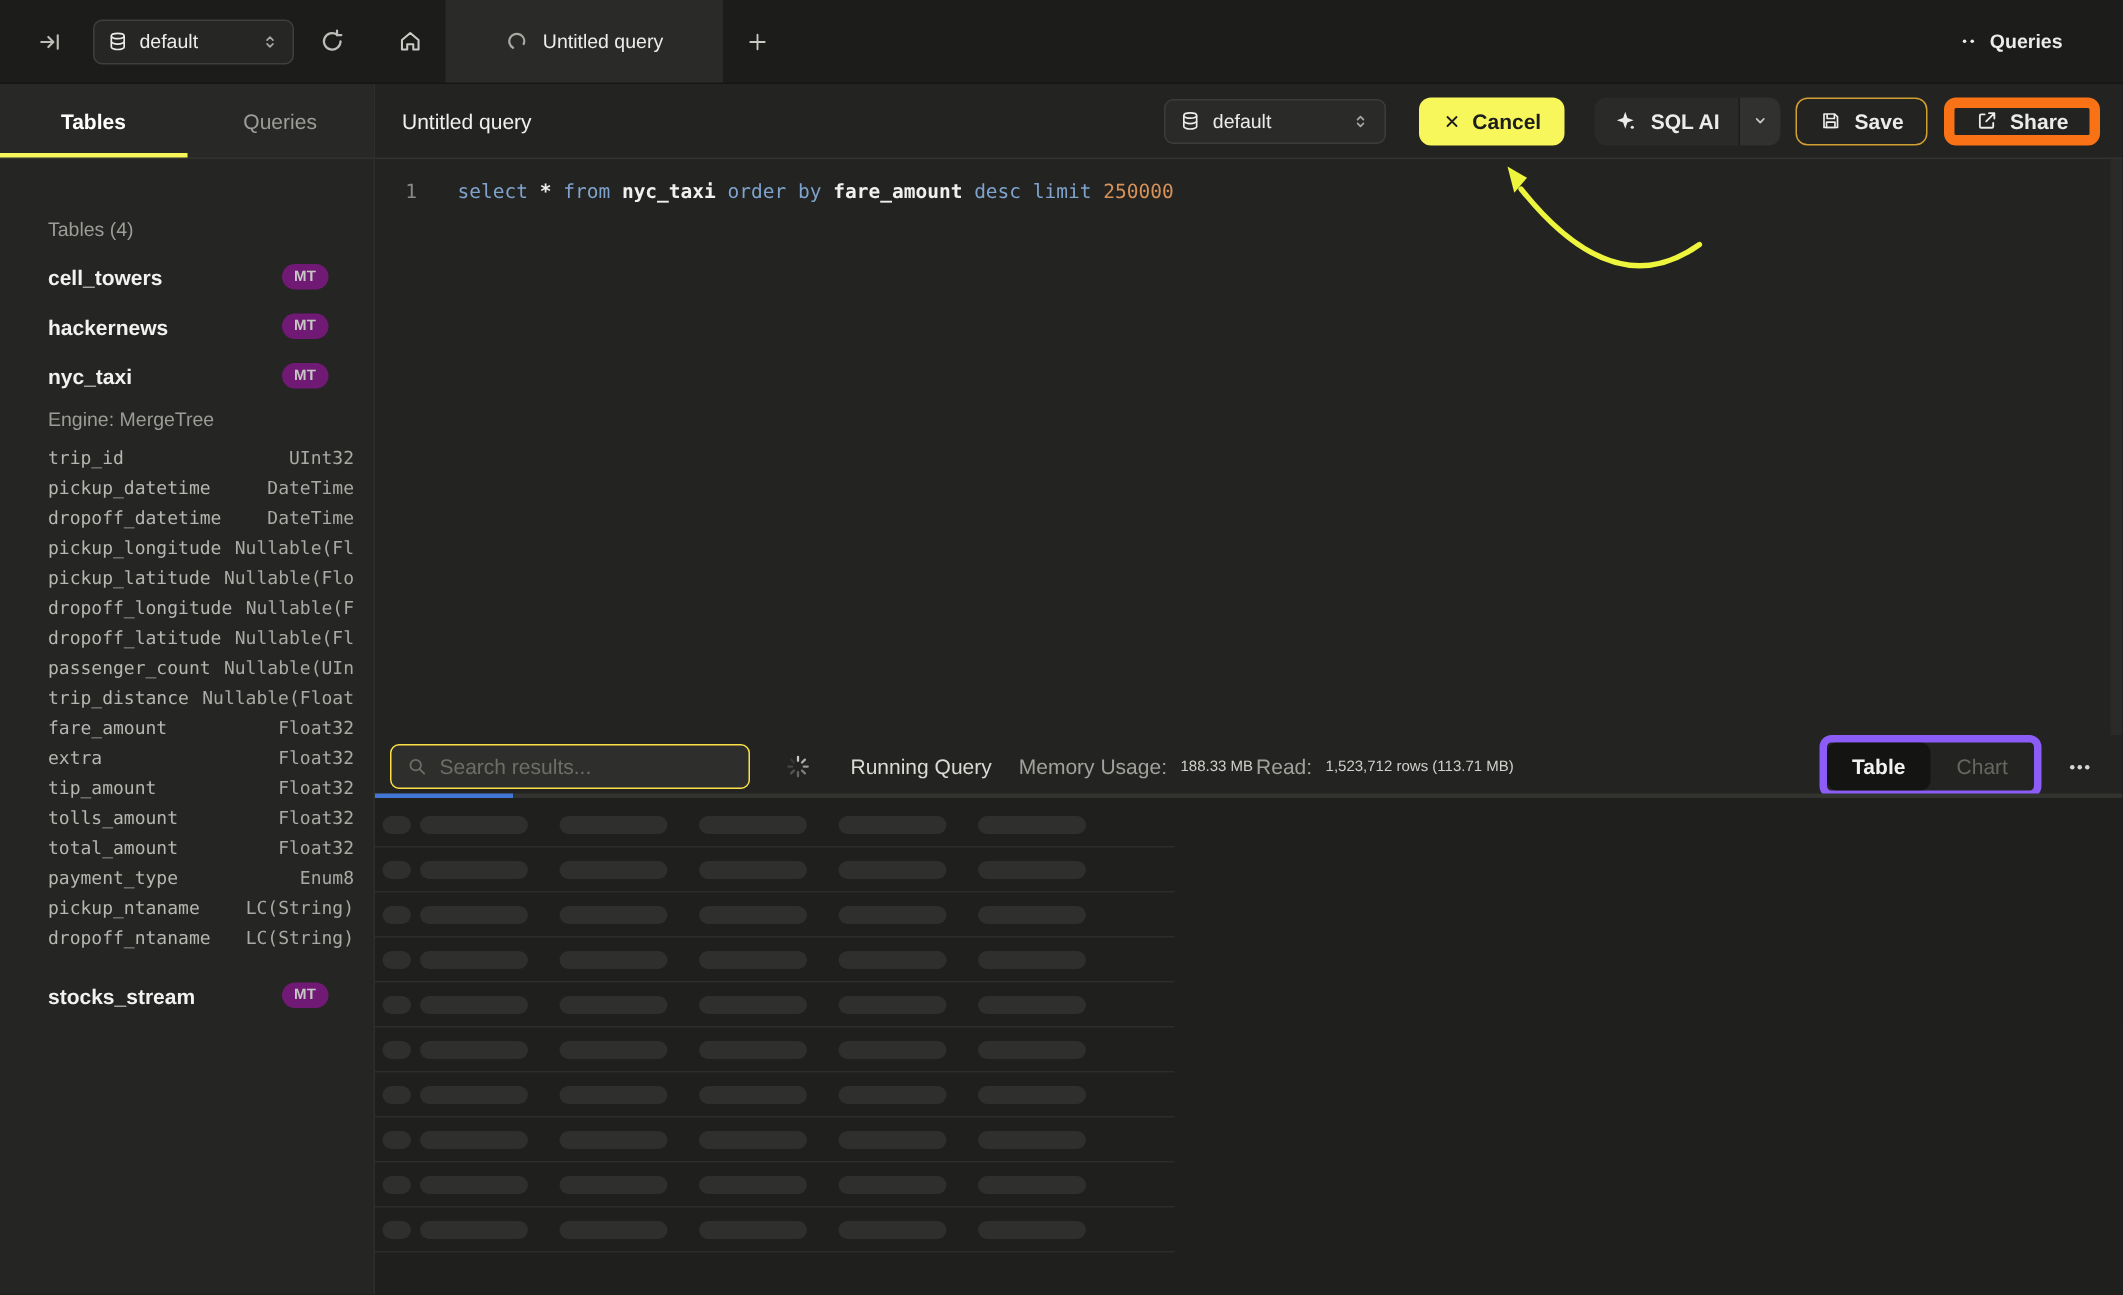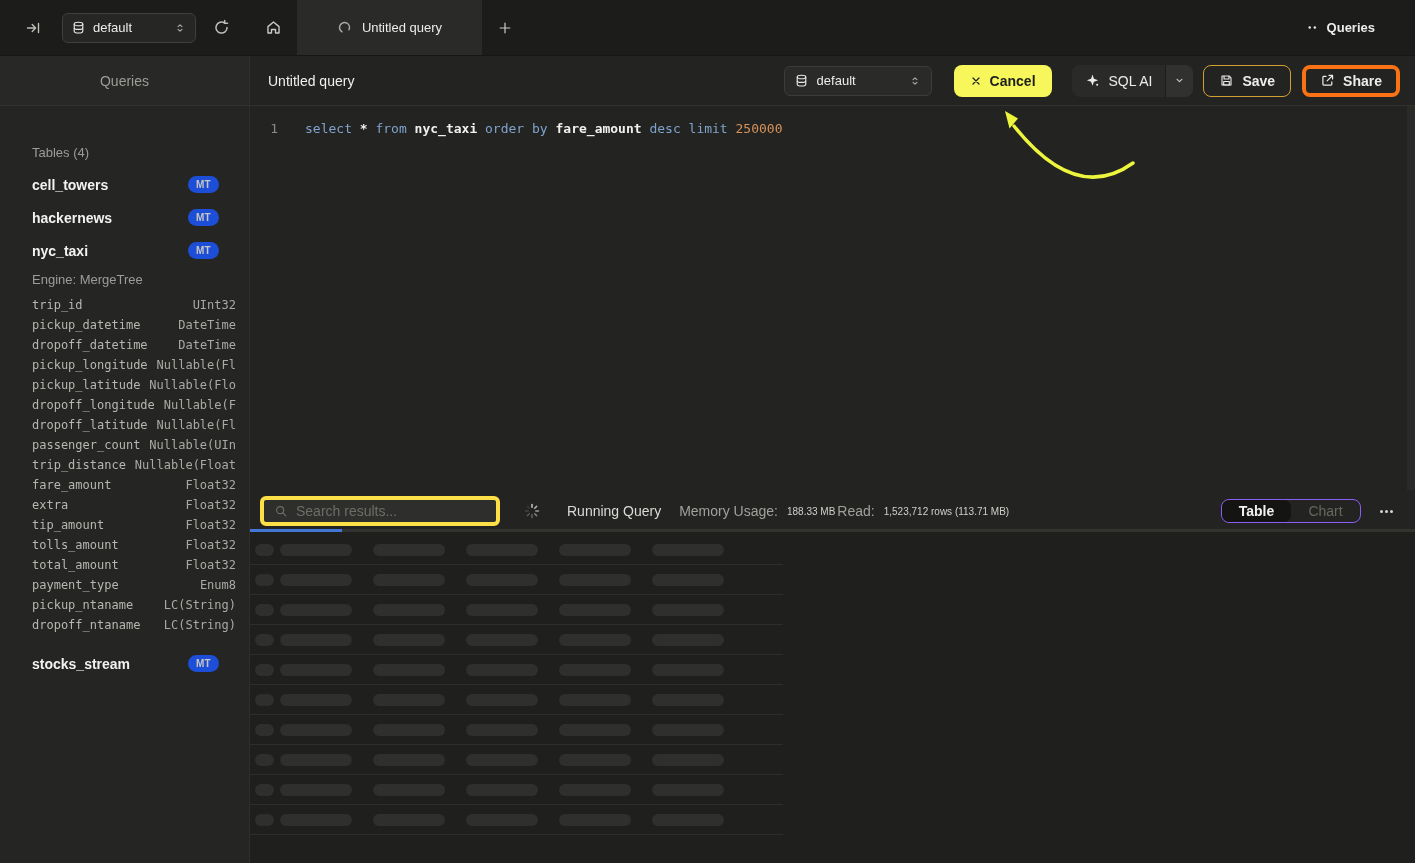--- a/index.html
+++ b/index.html
@@ -46,65 +46,65 @@
   .s-tab.active{color:#fff;font-weight:600}
   .s-tab.active::after{content:'';position:absolute;left:0;right:0;bottom:0;height:3px;background:var(--yellow)}
   .sidebar-body{flex:1;overflow:hidden;padding-top:17px}
   .new-table{margin:0 16px;height:33px;background:var(--yellow);border:none;border-radius:8px;display:flex;align-items:center;justify-content:center;gap:9px;color:#1d1d1b;font-size:14px;font-weight:600;width:calc(100% - 32px);cursor:pointer;font-family:inherit}
   .search-box{margin:16px 16px 0;height:32px;border:1px solid #3b3b39;border-radius:8px;background:#272725;display:flex;align-items:center;padding:0 10px;gap:8px;color:#8a8a86}
   .search-box input{flex:1;background:none;border:none;outline:none;color:#d8d8d4;font-size:14px;font-family:inherit}
   .search-box input::placeholder{color:#8a8a86}
   .section-label{margin:22px 16px 8px 32px;font-size:13px;color:var(--dim)}
   .table-item{height:33px;display:flex;align-items:center;justify-content:space-between;padding:0 30px 0 32px;cursor:pointer}
   .table-name{font-size:14px;font-weight:600;color:#f2f2f0}
-  .mt-badge{background:#1d4ed8;color:#c6c6c2;font-size:10px;font-weight:600;letter-spacing:.3px;padding:3px 8px;border-radius:9px}
+  .mt-badge{background:#701a75;color:#c6c6c2;font-size:10px;font-weight:600;letter-spacing:.3px;padding:3px 8px;border-radius:9px}
   .engine-label{margin:5px 0 2px 32px;font-size:13px;color:var(--dim)}
   .columns-list{margin:8px 13px 8px 32px}
   .column-row{display:flex;align-items:center;height:20px;font-family:"DejaVu Sans Mono",monospace;font-size:12px;color:#b6b6b2}
   .column-name{flex:none}
   .column-type{margin-left:auto;min-width:0;padding-left:7px;white-space:nowrap;overflow:hidden;color:#a9a9a5}
   .gap-top{margin-top:12px}
 
   
   .main{flex:1;min-width:0;background:var(--main);display:flex;flex-direction:column}
   .query-header{height:50px;flex:none;border-bottom:1px solid var(--border);display:flex;align-items:center;padding:0 15px 0 18px}
   .query-title{font-size:14px;font-weight:500;color:#f0f0ee}
   .qh-actions{margin-left:auto;display:flex;align-items:center}
   .qh-select{height:30px;width:148px;border:1px solid #3c3c3a;border-radius:6px;background:#2a2a28;display:flex;align-items:center;padding:0 10px;gap:9px;font-size:13px;color:var(--txt);cursor:pointer}
   .btn{height:32px;display:flex;align-items:center;gap:8px;border-radius:8px;font-size:14px;font-weight:600;font-family:inherit;cursor:pointer;border:none;background:none;color:var(--txt)}
   .btn-cancel{margin-left:22px;background:var(--yellow);color:#1d1d1b;padding:0 16px}
   .sqlai{margin-left:20px;display:flex;align-items:stretch;height:32px;background:#2a2a28;border-radius:8px;overflow:hidden}
-  .sqlai-main{display:flex;align-items:center;gap:9px;padding:0 13px;font-size:14px;font-weight:400;color:var(--txt);cursor:pointer;border-right:1px solid #1d1d1b}
+  .sqlai-main{display:flex;align-items:center;gap:9px;padding:0 13px;font-size:14px;font-weight:700;color:var(--txt);cursor:pointer;border-right:1px solid #1d1d1b}
   .sqlai-drop{width:27px;display:flex;align-items:center;justify-content:center;background:#31312f;color:#c9c9c5;cursor:pointer}
   .btn-save{margin-left:10px;border:1.5px solid var(--save-border);padding:0 15px}
-  .btn-share{margin-left:11px;border:4px solid #f97316;padding:0 14px}
+  .btn-share{margin-left:11px;border:7px solid #f97316;padding:0 14px}
 
   
   .editor{flex:1;position:relative;min-height:0}
   .editor::after{content:'';position:absolute;top:0;right:0;bottom:0;width:8px;background:rgba(255,255,255,.035)}
   .editor-line{display:flex;padding:13px 0 0 16px;font-family:"DejaVu Sans Mono",monospace;font-size:13px;line-height:20px}
   .line-num{width:12px;text-align:right;color:#8a8a86;flex:none}
   .sql-code{margin-left:27px;white-space:pre}
   .tok-kw{color:var(--kw)}
   .tok-id{color:#f0f0ee;font-weight:700}
   .tok-num{color:var(--num)}
   .tok-pl{color:#e0e0dc}
   .arrow-overlay{position:absolute;inset:0;width:100%;height:100%;pointer-events:none}
 
   
   .results-toolbar{height:42px;flex:none;display:flex;align-items:center;padding:0 16px 0 10px;position:relative}
-  .results-search{width:240px;height:30px;background:#2e2e2c;border:4px solid #fde047;border-radius:6px;display:flex;align-items:center;padding:0 10px;gap:8px;color:#6e6e68}
+  .results-search{width:240px;height:30px;background:#2e2e2c;border:1px solid #fde047;border-radius:6px;display:flex;align-items:center;padding:0 10px;gap:8px;color:#6e6e68}
   .results-search input{flex:1;min-width:0;background:none;border:none;outline:none;color:#c9c9c5;font-size:14px;font-family:inherit}
   .results-search input::placeholder{color:#6e6e68}
   .spin-burst{margin-left:24px;color:#c9c9c5}
   .status-text{margin-left:27px;font-size:14px;color:#dadad6}
   .m-label{margin-left:18px;font-size:14px;color:#a0a09c}
   .m-value{margin-left:9px;font-size:10px;color:#cfcfcb}
   .r-label{margin-left:2px;font-size:14px;color:#a0a09c}
-  .view-toggle{margin-left:auto;height:24px;display:flex;border:1px solid #8b5cf6;border-radius:8px;overflow:hidden}
+  .view-toggle{margin-left:auto;height:42px;display:flex;border:5px solid #8b5cf6;border-radius:8px;overflow:hidden}
   .seg{width:69px;display:flex;align-items:center;justify-content:center;font-size:14px;cursor:pointer}
   .seg-table{background:#141412;color:#f2f2f0;font-weight:600;border-radius:7px}
   .seg-chart{color:#67675f}
   .more-btn{margin-left:12px;width:26px;height:26px;display:flex;align-items:center;justify-content:center;gap:2px;background:none;border:none;cursor:pointer}
   .more-btn i{width:3px;height:3px;border-radius:50%;background:#d6d6d2}
   .progress-track{position:absolute;left:0;right:0;bottom:0;height:3px;background:#33332f}
   .progress-fill{height:100%;background:var(--blue)}
 
   
   .results-body{height:331px;flex:none;background:var(--body);padding-top:3px;overflow:hidden}
@@ -182,20 +182,23 @@
         </svg>
     </span>
     <span>Queries</span>
   </div>
 </div>
 
 <div class="app">
 
   <div class="sidebar">
     <div class="sidebar-tabs">
+      <div class="s-tab active">
+          <span>Tables</span>
+        </div>
       <div class="s-tab">
           <span>Queries</span>
         </div>
     </div>
     <div class="sidebar-body">
       <div class="section-label">Tables (4)</div>
       <div>
           <div class="table-item">
             <span class="table-name">cell_towers</span>
             <span class="mt-badge">MT</span>

